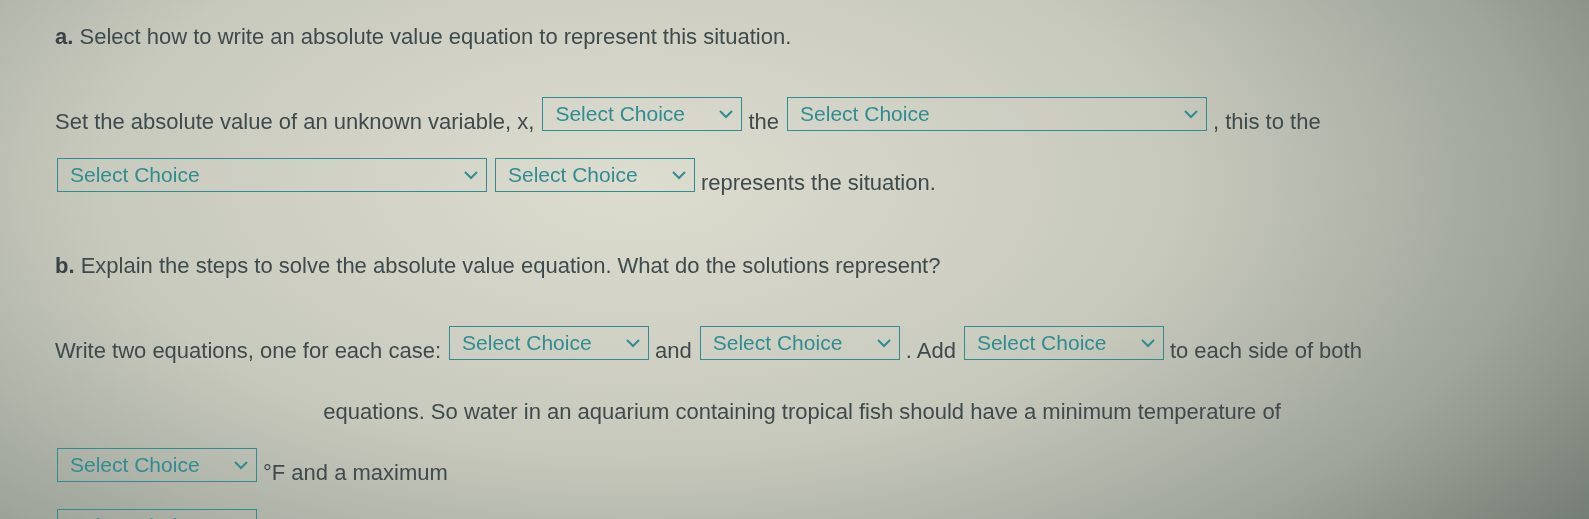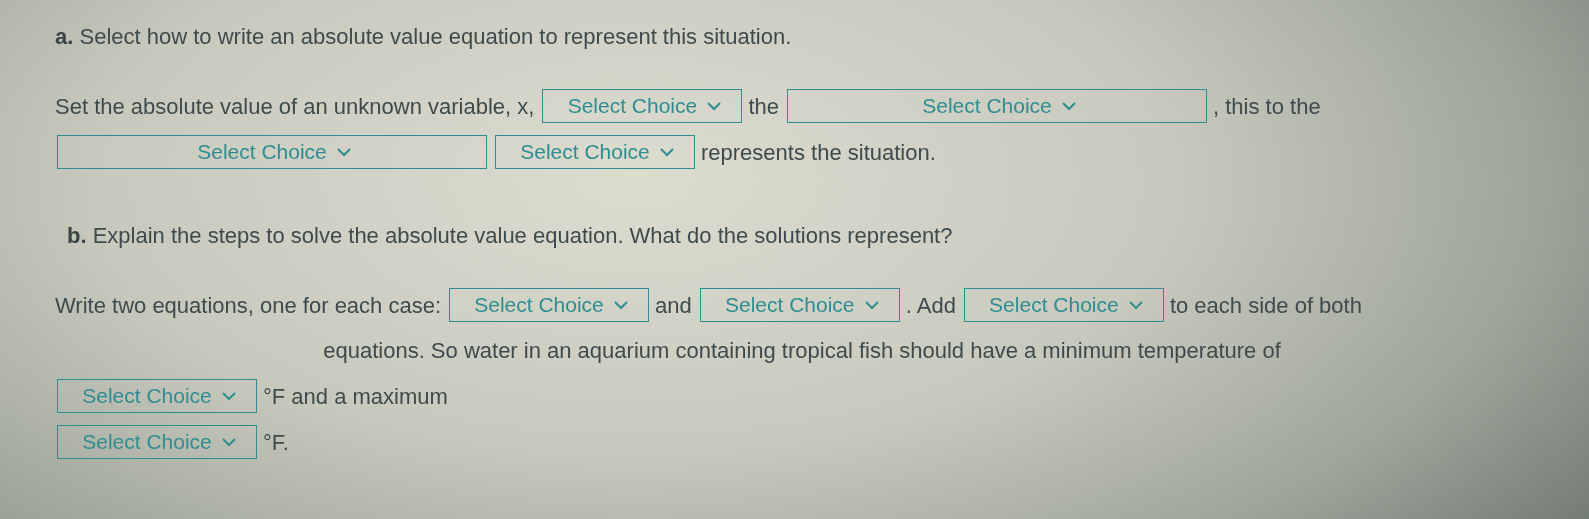--- a/index.html
+++ b/index.html
@@ -28,46 +28,46 @@
   .flow-line {
     display: flex;
     flex-wrap: wrap;
     align-items: center;
     gap: 0;
     margin-bottom: 30px;
   }
   .segment {
     white-space: nowrap;
     margin-right: 6px;
-    margin-top: 6px;
+    margin-top: 22px;
     margin-bottom: 6px;
   }
   .select {
     display: inline-flex;
     align-items: center;
-    justify-content: center;
+    justify-content: space-between;
     border: 1px solid #2f8d92;
     background: rgba(255,255,255,0.02);
     color: #2f8d92;
     font-size: 21px;
     padding: 4px 8px 4px 12px;
     margin: 6px 6px 6px 2px;
     height: 34px;
     box-sizing: border-box;
     cursor: pointer;
   }
   .select.w-sm  { width: 200px; }
   .select.w-lg  { width: 420px; }
   .select.w-xl  { width: 430px; }
   .chevron {
     margin-left: 10px;
     flex-shrink: 0;
   }
   .chevron svg { display:block; }
-  .part-b-heading { margin-top: 44px; margin-bottom: 30px; margin-left: 12px;}
+  .part-b-heading { margin-top: 44px; margin-bottom: 30px;}
 </style>
 </head>
 <body>
 
 <p class="paragraph">
   <span class="question-label">a.</span>
   <span>Select how to write an absolute value equation to represent this situation.</span>
 </p>
 
 <div class="flow-line">

